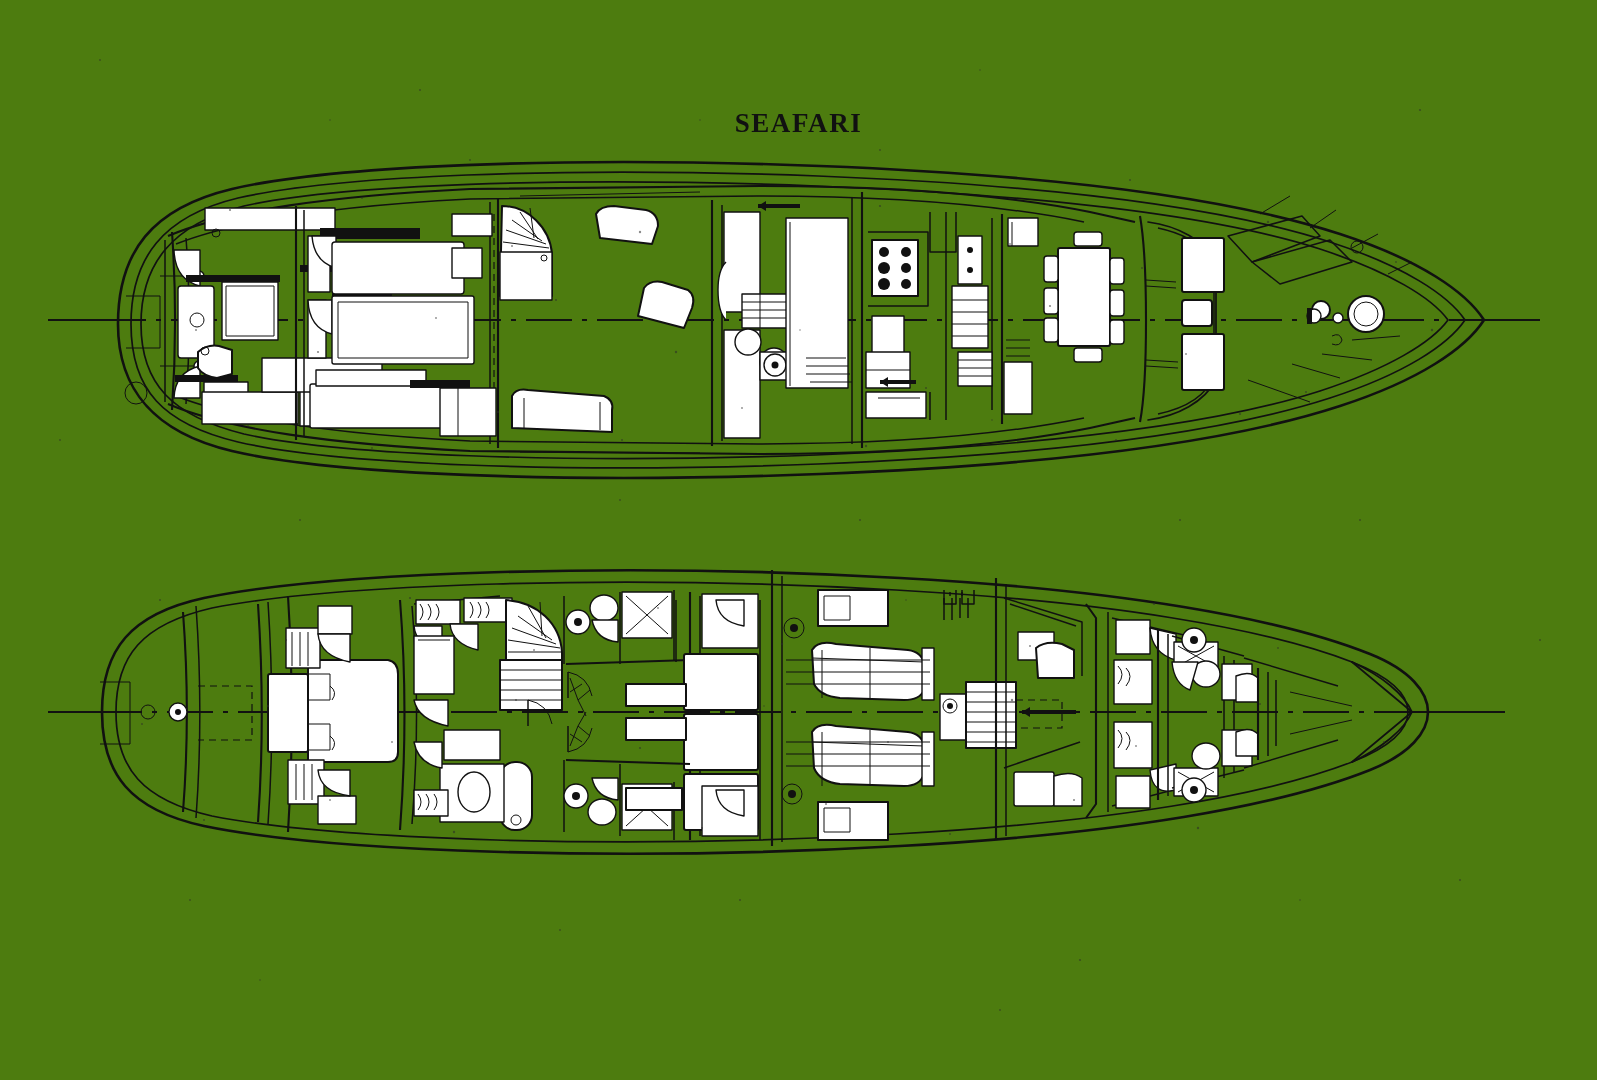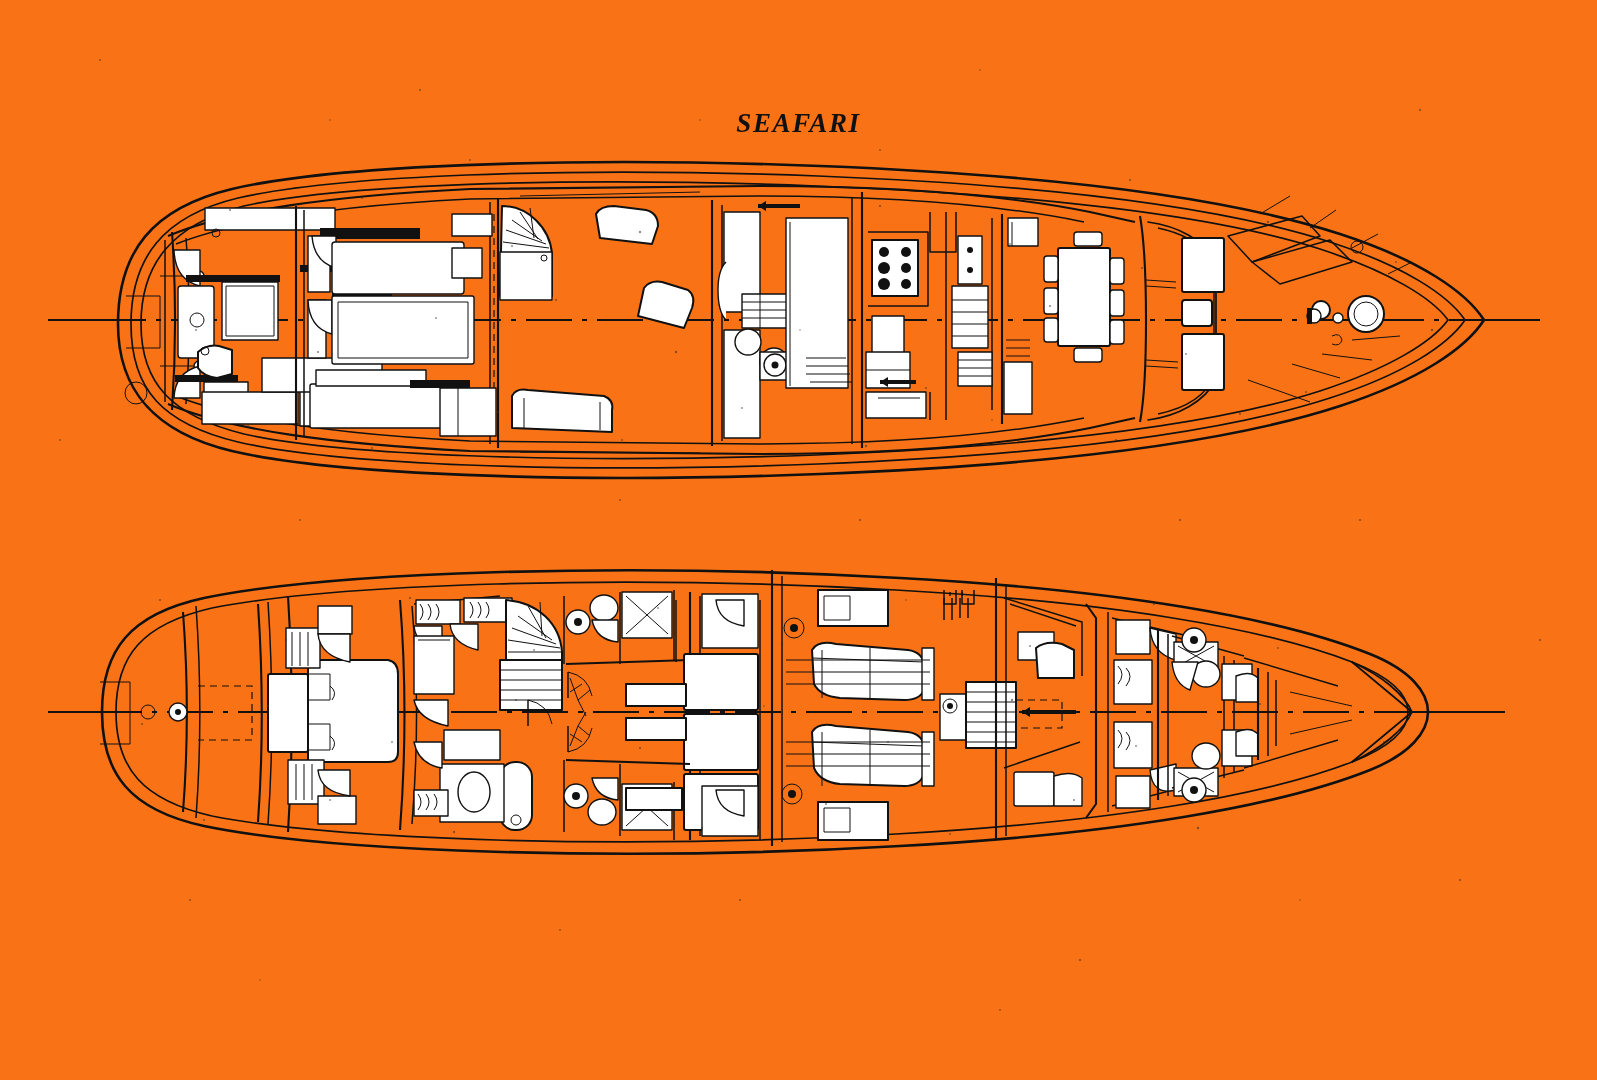--- a/index.html
+++ b/index.html
@@ -3,21 +3,21 @@
 <meta charset="utf-8">
 <title>SEAFARI — Yacht General Arrangement</title>
 <style>
   html,body{margin:0;padding:0;background:#ffffff;}
   body{
     width:1597px;height:1080px;
     font-family:"Liberation Serif", serif;
     position:relative;overflow:hidden;
     -webkit-font-smoothing:antialiased;
   }
-  #sheet{position:absolute;inset:0;background:#f97316;font-style:italic;}
+  #sheet{position:absolute;inset:0;background:#4d7c0f;}
   #title{
     position:absolute;left:0;right:0;top:108px;
     text-align:center;
     font-family:"Liberation Serif", serif;
     font-weight:bold;
     font-size:27px;
     letter-spacing:1.6px;
     color:#111;
   }
   svg{position:absolute;left:0;top:0;width:1597px;height:1080px;display:block;}

